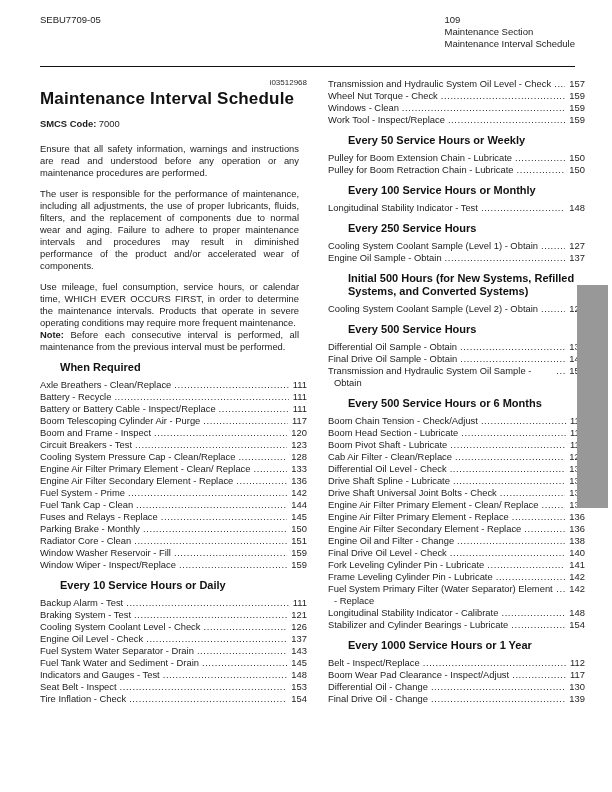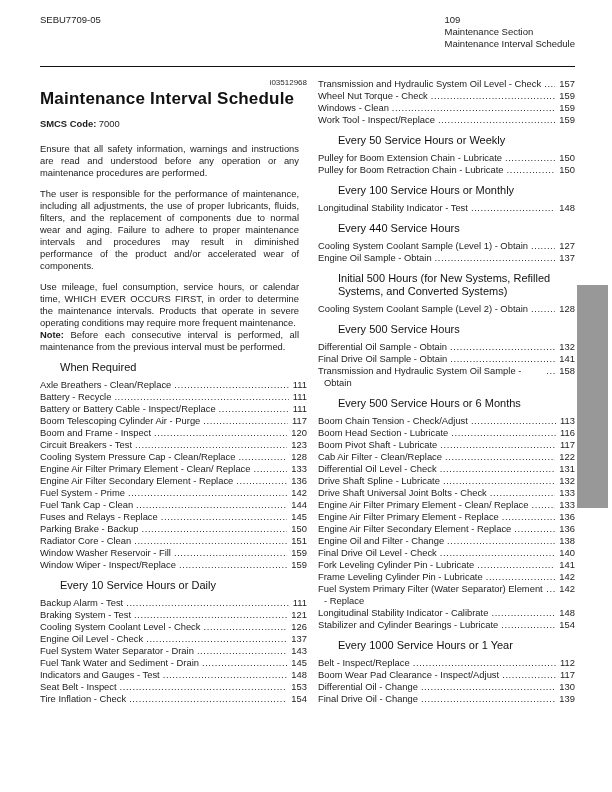--- a/index.html
+++ b/index.html
@@ -22,21 +22,21 @@
   .running-header .doc-code { white-space: nowrap; }
   .running-header .right-block { }
   .header-rule {
     position: absolute; top: 66px; left: 40px; right: 37px;
     border: 0; border-top: 1.2px solid #111; margin: 0;
   }
 
   
   .content {
     position: absolute; top: 78px; left: 40px; right: 37px;
-    display: flex; gap: 11px;
+    display: flex; gap: 21px;
   }
   .col { font-size: 9.4px; line-height: 12px; }
   .col-left  { width: 267px; flex: none; }
   .col-right { width: 257px; flex: none; }
 
   
   .revision-code {
     text-align: right; font-size: 8px; line-height: 10px; color: #2a2a2a;
     margin-bottom: 1px;
   }
@@ -46,21 +46,21 @@
   }
   .smcs-line { margin: 0 0 13px 0; }
   .smcs-line b { font-weight: bold; text-align: center; }
 
   .para { margin: 0 8px 9px 0; text-align: justify; }
   .para:last-of-type { margin-bottom: 0; }
   .para b { font-weight: bold; }
 
   
   .section-heading {
-    font-weight: normal; font-size: 11px; line-height: 13px; color: #111;
+    font-weight: bold; font-size: 11px; line-height: 13px; color: #111;
     margin: 8px 0 5px 0;
     padding-left: 20px;
   }
   .toc-list { margin: 0 0 2px 0; }
   .toc-row { display: flex; align-items: flex-start; }
   .toc-label {
     flex: 0 1 auto;
     padding-left: 6px; text-indent: -6px; 
   }
   .toc-dots {
@@ -168,21 +168,21 @@
               <span class="toc-label">Fuel Tank Cap - Clean</span>
               <span class="toc-dots"></span>
               <span class="toc-page">144</span>
             </div>
             <div class="toc-row">
               <span class="toc-label">Fuses and Relays - Replace</span>
               <span class="toc-dots"></span>
               <span class="toc-page">145</span>
             </div>
             <div class="toc-row">
-              <span class="toc-label">Parking Brake - Backup</span>
+              <span class="toc-label">Parking Brake - Monthly</span>
               <span class="toc-dots"></span>
               <span class="toc-page">150</span>
             </div>
             <div class="toc-row">
               <span class="toc-label">Radiator Core - Clean</span>
               <span class="toc-dots"></span>
               <span class="toc-page">151</span>
             </div>
             <div class="toc-row">
               <span class="toc-label">Window Washer Reservoir - Fill</span>
@@ -284,21 +284,21 @@
             </div>
           </div>
           <h2 class="section-heading">Every 100 Service Hours or Monthly</h2>
           <div class="toc-list">
             <div class="toc-row">
               <span class="toc-label">Longitudinal Stability Indicator - Test</span>
               <span class="toc-dots"></span>
               <span class="toc-page">148</span>
             </div>
           </div>
-          <h2 class="section-heading">Every 440 Service Hours</h2>
+          <h2 class="section-heading">Every 250 Service Hours</h2>
           <div class="toc-list">
             <div class="toc-row">
               <span class="toc-label">Cooling System Coolant Sample (Level 1) - Obtain</span>
               <span class="toc-dots"></span>
               <span class="toc-page">127</span>
             </div>
             <div class="toc-row">
               <span class="toc-label">Engine Oil Sample - Obtain</span>
               <span class="toc-dots"></span>
               <span class="toc-page">137</span>

